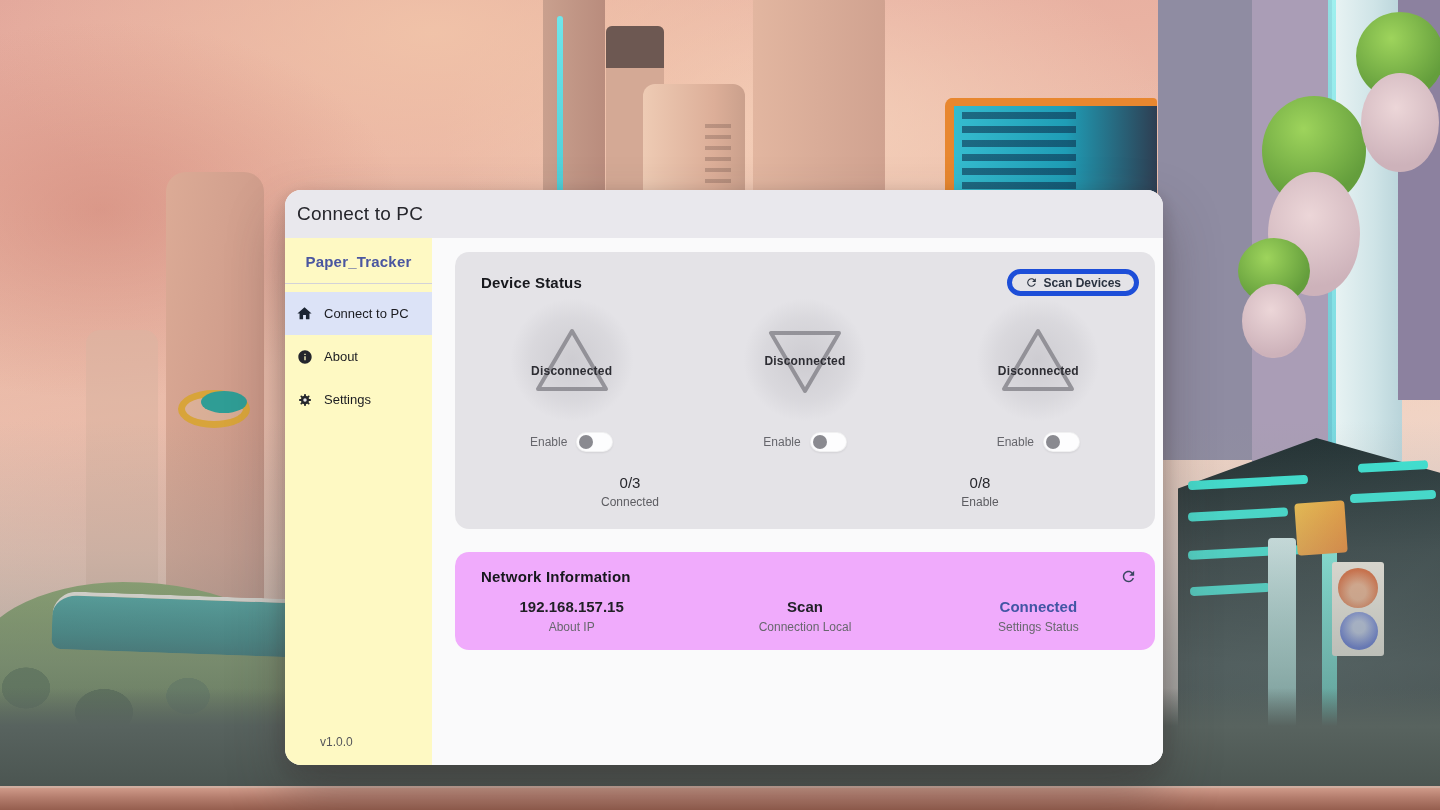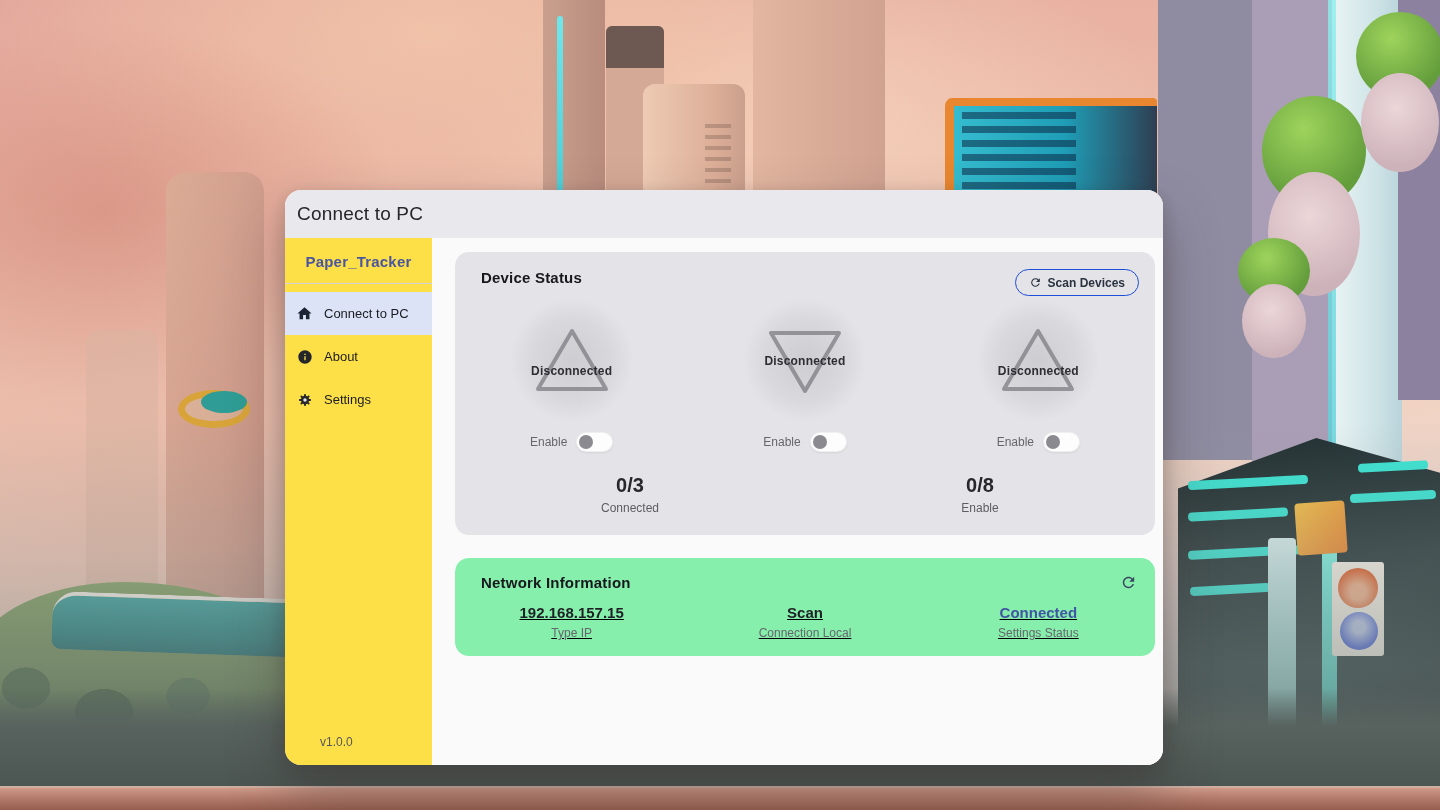--- a/index.html
+++ b/index.html
@@ -106,39 +106,39 @@
   
   .window { position:absolute; left:285px; top:190px; width:878px; height:575px;
     border-radius:16px; background:#fafafb;
     box-shadow:0 28px 55px rgba(55,45,45,.38), 0 6px 18px rgba(55,45,45,.22);
     display:flex; flex-direction:column; overflow:hidden; }
   .titlebar { height:48px; background:#e9e8ed; display:flex; align-items:center;
     padding-left:12px; flex:0 0 auto; }
   .titlebar span { font-size:19px; color:#26262c; letter-spacing:.2px; }
   .winbody { flex:1; display:flex; min-height:0; }
 
-  .sidebar { width:147px; background:#fde047; display:flex; flex-direction:column; flex:0 0 auto; }
+  .sidebar { width:147px; background:#fef9c3; display:flex; flex-direction:column; flex:0 0 auto; }
   .appname { padding:15px 6px 13px; text-align:center; font-size:15px; font-weight:bold;
     color:#4a56a0; border-bottom:1px solid #d3d2d8; letter-spacing:.2px; }
   .nav { margin-top:8px; }
   .navitem { height:43px; display:flex; align-items:center; gap:11px; padding-left:11px;
     font-size:13px; font-weight:500; color:#1b1c21; cursor:pointer; }
   .navitem.active { background:#dce3f7; }
   .navitem .nicon { width:17px; height:17px; display:flex; align-items:center; justify-content:center; }
   .version { margin-top:auto; padding:0 0 16px 35px; font-size:12px; color:#55565b; }
 
   .main { flex:1; background:#fafafb; padding:14px 8px 0 23px; min-width:0; }
 
   .card { background:#e4e3e7; border-radius:14px; }
-  .card.network { background:#86efac; margin-top:23px; padding-bottom:16px; }
-  .card-header { display:flex; align-items:flex-start; justify-content:space-between;
+  .card.network { background:#f0abfc; margin-top:23px; padding-bottom:16px; }
+  .card-header { display:flex; align-items:center; justify-content:space-between;
     padding:17px 16px 0 26px; }
   .card-title { font-size:15px; font-weight:bold; color:#17181d; letter-spacing:.2px; }
   .scanbtn { display:flex; align-items:center; gap:6px; height:27px; padding:0 13px;
-    border:1px solid #1d4ed8; border-radius:14px; background:transparent; cursor:pointer;
+    border:5px solid #1d4ed8; border-radius:14px; background:transparent; cursor:pointer;
     font-size:12px; font-weight:600; color:#2b3340; font-family:inherit; }
   .scanbtn svg { display:block; }
 
   .devices { display:flex; margin-top:6px; }
   .device { flex:1; display:flex; flex-direction:column; align-items:center; }
   .device-icon { position:relative; width:116px; height:116px;
     display:flex; align-items:center; justify-content:center; }
   .device-icon::before { content:""; position:absolute; inset:-6px; border-radius:50%;
     background:radial-gradient(circle, rgba(125,123,132,.22) 0%, rgba(125,123,132,.10) 46%, transparent 68%); }
   .status-label { position:absolute; left:-14px; right:-14px; text-align:center;
@@ -148,24 +148,24 @@
   .enable-row { margin-top:14px; display:flex; align-items:center; gap:9px; }
   .enable-label { font-size:12px; color:#66666c; }
   .toggle { width:37px; height:20px; border-radius:10px; background:#fdfdfe;
     box-shadow:inset 0 0 0 1px rgba(0,0,0,.05), 0 1px 2px rgba(0,0,0,.08);
     position:relative; cursor:pointer; }
   .toggle .knob { position:absolute; left:3px; top:3px; width:14px; height:14px;
     border-radius:50%; background:#8a8a90; }
 
   .stats { display:flex; margin-top:22px; padding-bottom:20px; }
   .stat { flex:1; text-align:center; }
-  .stat-value { font-size:20px; font-weight:bold; color:#27272c; }
+  .stat-value { font-size:15px; font-weight:normal; color:#27272c; }
   .stat-label { margin-top:4px; font-size:12px; color:#5d5d62; }
 
-  .fields { display:flex; margin-top:13px;text-decoration:underline; }
+  .fields { display:flex; margin-top:13px; }
   .field { flex:1; text-align:center; }
   .field-value { font-size:15px; font-weight:bold; color:#1f2025; }
   .field-value.accent { color:#4255a4; }
   .field-label { margin-top:5px; font-size:12px; color:#67676d; }
   .refreshbtn { background:none; border:none; cursor:pointer; padding:0; margin-right:2px;
     color:#3a4660; display:flex; }
 </style>
 </head>
 <body>
 
@@ -335,21 +335,21 @@
           <div class="card-title">Network Information</div>
           <button class="refreshbtn">
             <svg width="17" height="17" viewBox="0 0 24 24">
                 <path d="M17.65 6.35C16.2 4.9 14.21 4 12 4c-4.42 0-7.99 3.58-8 8s3.57 8 8 8c3.73 0 6.84-2.55 7.73-6h-2.08c-.82 2.33-3.04 4-5.65 4-3.31 0-6-2.69-6-6s2.69-6 6-6c1.66 0 3.14.69 4.22 1.78L13 11h7V4l-2.35 2.35z" fill="#3a4660"></path>
               </svg>
           </button>
         </div>
         <div class="fields">
           <div class="field">
             <div class="field-value">192.168.157.15</div>
-            <div class="field-label">Type IP</div>
+            <div class="field-label">About IP</div>
           </div>
           <div class="field">
             <div class="field-value">Scan</div>
             <div class="field-label">Connection Local</div>
           </div>
           <div class="field">
             <div class="field-value accent">Connected</div>
             <div class="field-label">Settings Status</div>
           </div>
         </div>

